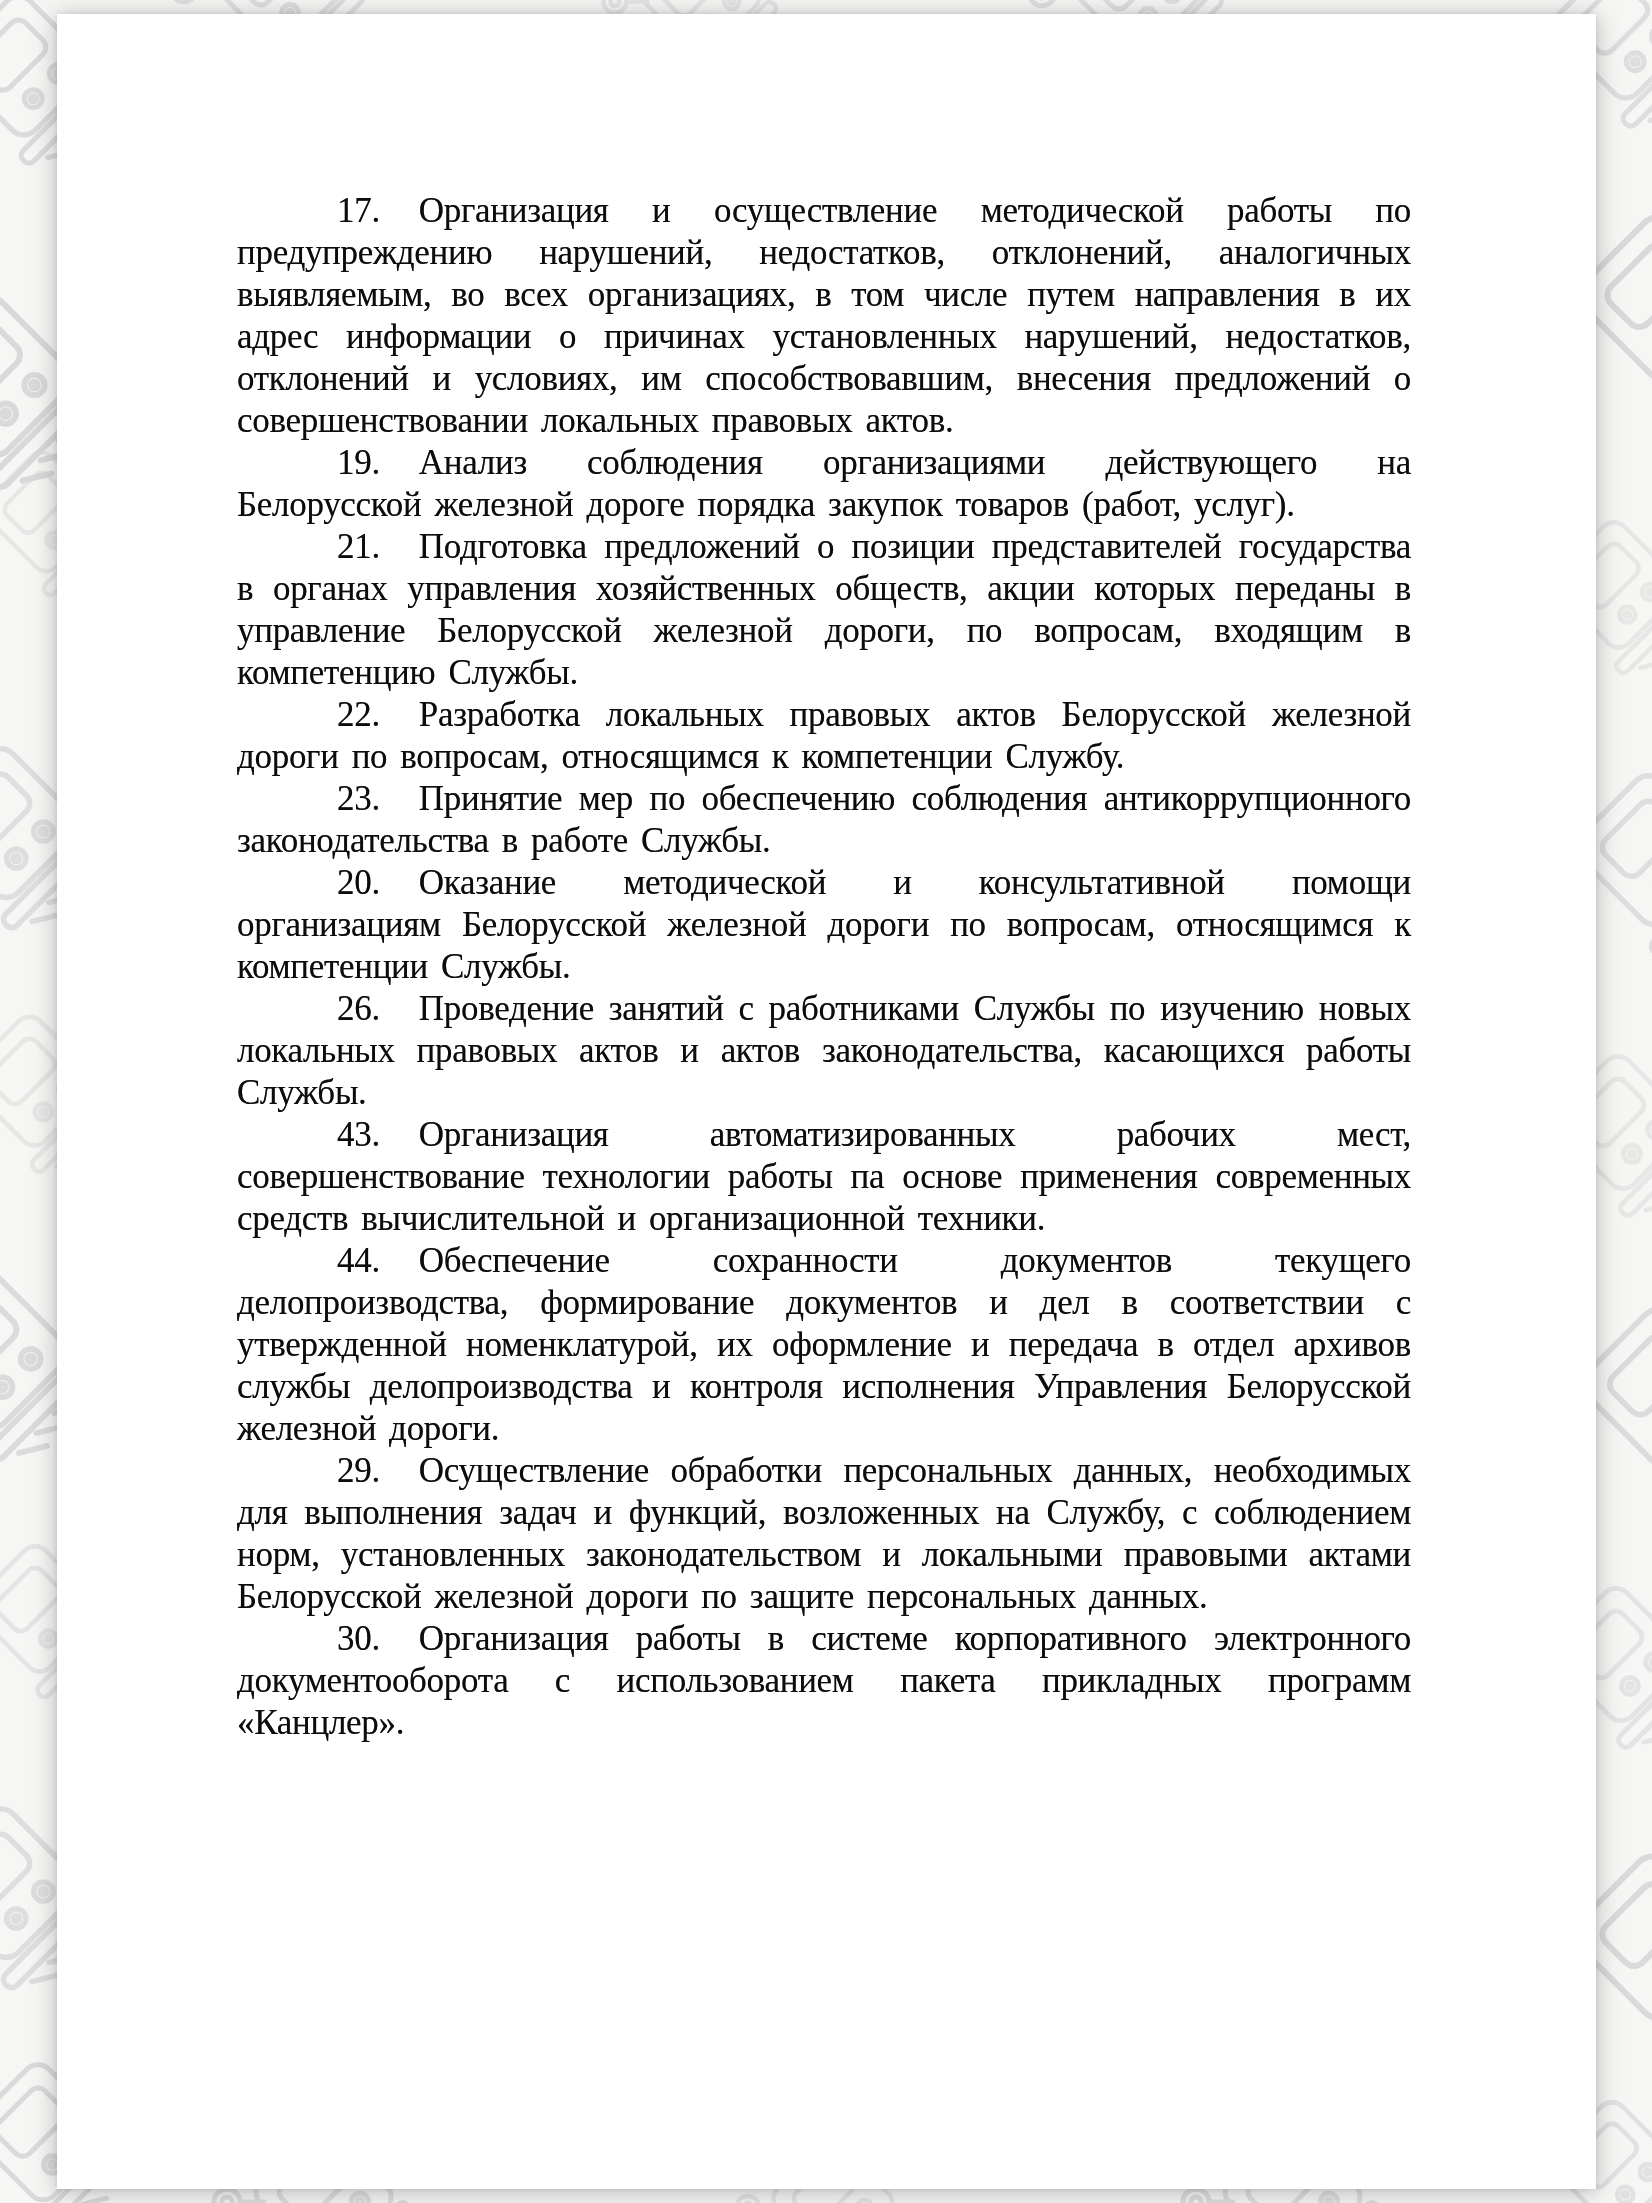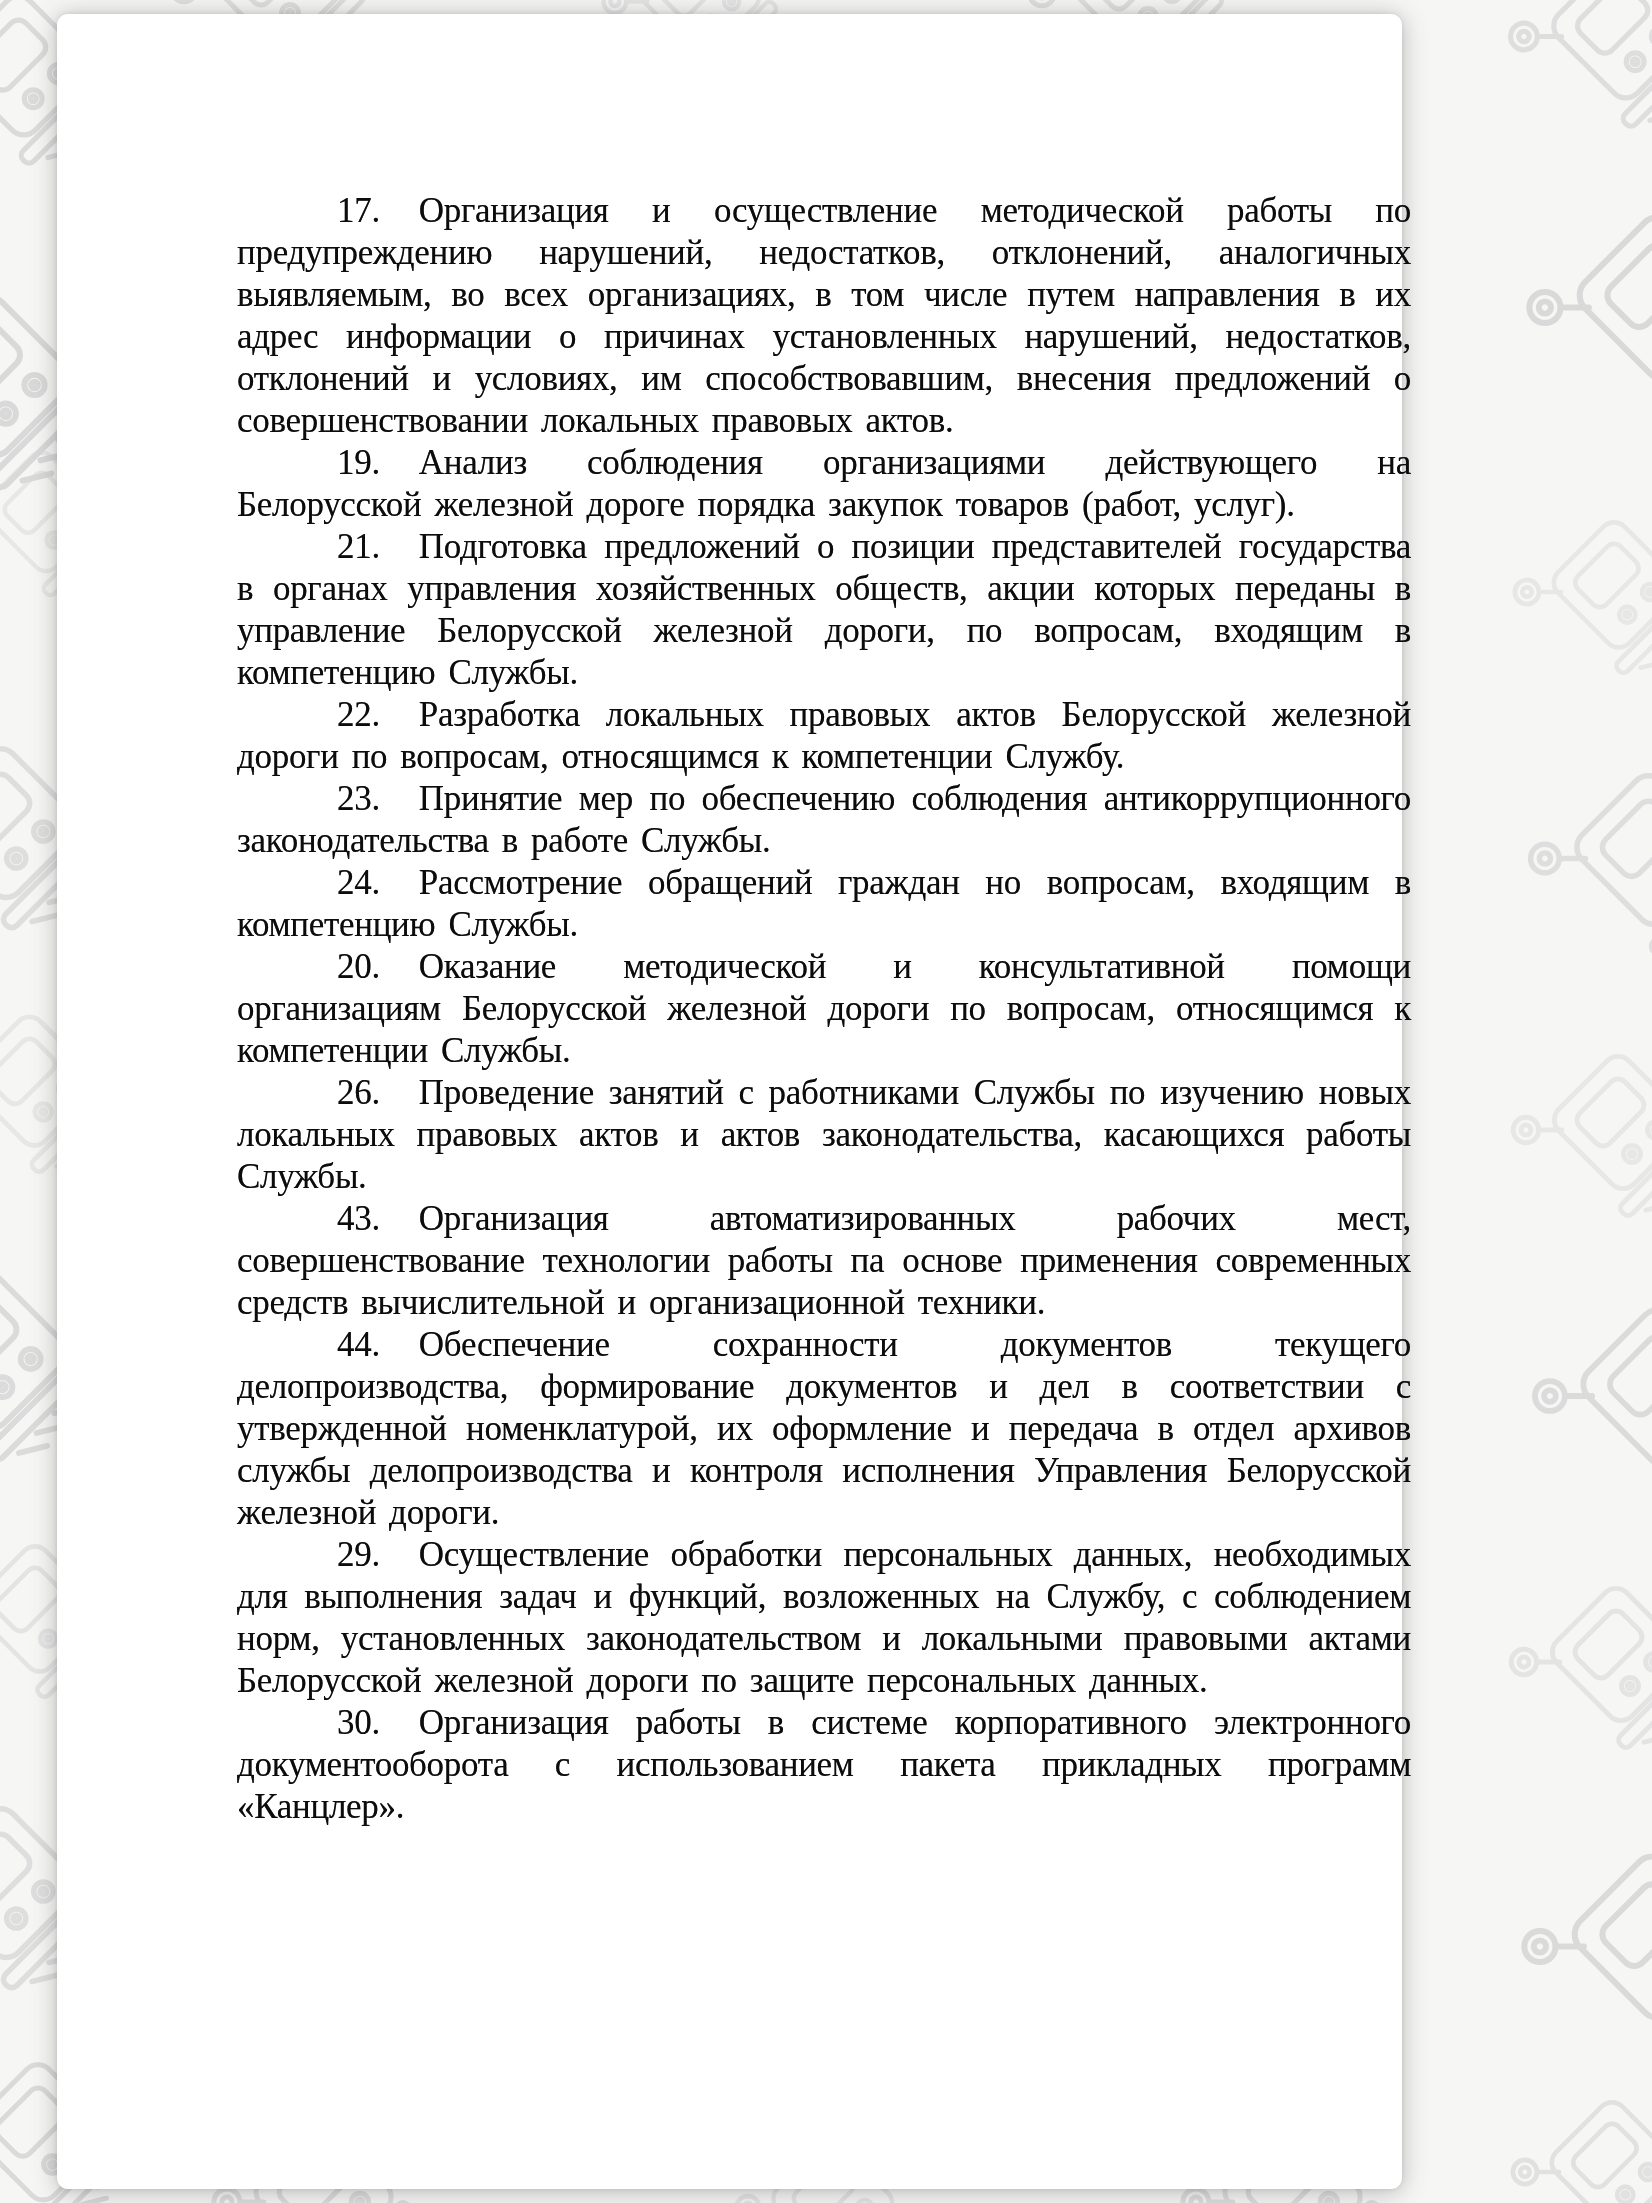--- a/index.html
+++ b/index.html
@@ -26,26 +26,25 @@
   }
   .wm {
     position: absolute;
     display: block;
   }
   
   .sheet {
     position: absolute;
     left: 57px;
     top: 13.8px;
-    width: 1345px;
+    width: 1539px;
     height: 2175px;
     background: #ffffff;
     box-shadow: 0 2.8px 24px rgba(70,70,70,0.35), 0 0 5.5px rgba(0,0,0,0.10);
     z-index: 2;
-    border-radius: 11px;
   }
   .textblock {
     position: absolute;
     left: 180px;
     top: 176px;
     width: 1174px;
   }
   .para {
     margin: 0;
     font-size: 35px;
@@ -159,21 +158,20 @@
         <use href="#sym-train" xlink:href="#sym-train"></use>
       </svg>
     </div>
   <div class="sheet">
     <div class="textblock">
         <p class="para"><span class="num">17.</span><span>Организация и осуществление методической работы по предупреждению нарушений, недостатков, отклонений, аналогичных выявляемым, во всех организациях, в том числе путем направления в их адрес информации о причинах установленных нарушений, недостатков, отклонений и условиях, им способствовавшим, внесения предложений о совершенствовании локальных правовых актов.</span></p>
         <p class="para"><span class="num">19.</span><span>Анализ соблюдения организациями действующего на Белорусской железной дороге порядка закупок товаров (работ, услуг).</span></p>
         <p class="para"><span class="num">21.</span><span>Подготовка предложений о позиции представителей государства в органах управления хозяйственных обществ, акции которых переданы в управление Белорусской железной дороги, по вопросам, входящим в компетенцию Службы.</span></p>
         <p class="para"><span class="num">22.</span><span>Разработка локальных правовых актов Белорусской железной дороги по вопросам, относящимся к компетенции Службу.</span></p>
         <p class="para"><span class="num">23.</span><span>Принятие мер по обеспечению соблюдения антикоррупционного законодательства в работе Службы.</span></p>
-        <p class="para"><span class="num">24.</span><span>Рассмотрение обращений граждан но вопросам, входящим в компетенцию Службы.</span></p>
         <p class="para"><span class="num">20.</span><span>Оказание методической и консультативной помощи организациям Белорусской железной дороги по вопросам, относящимся к компетенции Службы.</span></p>
         <p class="para"><span class="num">26.</span><span>Проведение занятий с работниками Службы по изучению новых локальных правовых актов и актов законодательства, касающихся работы Службы.</span></p>
         <p class="para"><span class="num">43.</span><span>Организация автоматизированных рабочих мест, совершенствование технологии работы па основе применения современных средств вычислительной и организационной техники.</span></p>
         <p class="para"><span class="num">44.</span><span>Обеспечение сохранности документов текущего делопроизводства, формирование документов и дел в соответствии с утвержденной номенклатурой, их оформление и передача в отдел архивов службы делопроизводства и контроля исполнения Управления Белорусской железной дороги.</span></p>
         <p class="para"><span class="num">29.</span><span>Осуществление обработки персональных данных, необходимых для выполнения задач и функций, возложенных на Службу, с соблюдением норм, установленных законодательством и локальными правовыми актами Белорусской железной дороги по защите персональных данных.</span></p>
         <p class="para"><span class="num">30.</span><span>Организация работы в системе корпоративного электронного документооборота с использованием пакета прикладных программ «Канцлер».</span></p>
       </div>
   </div>
 </div>
 

